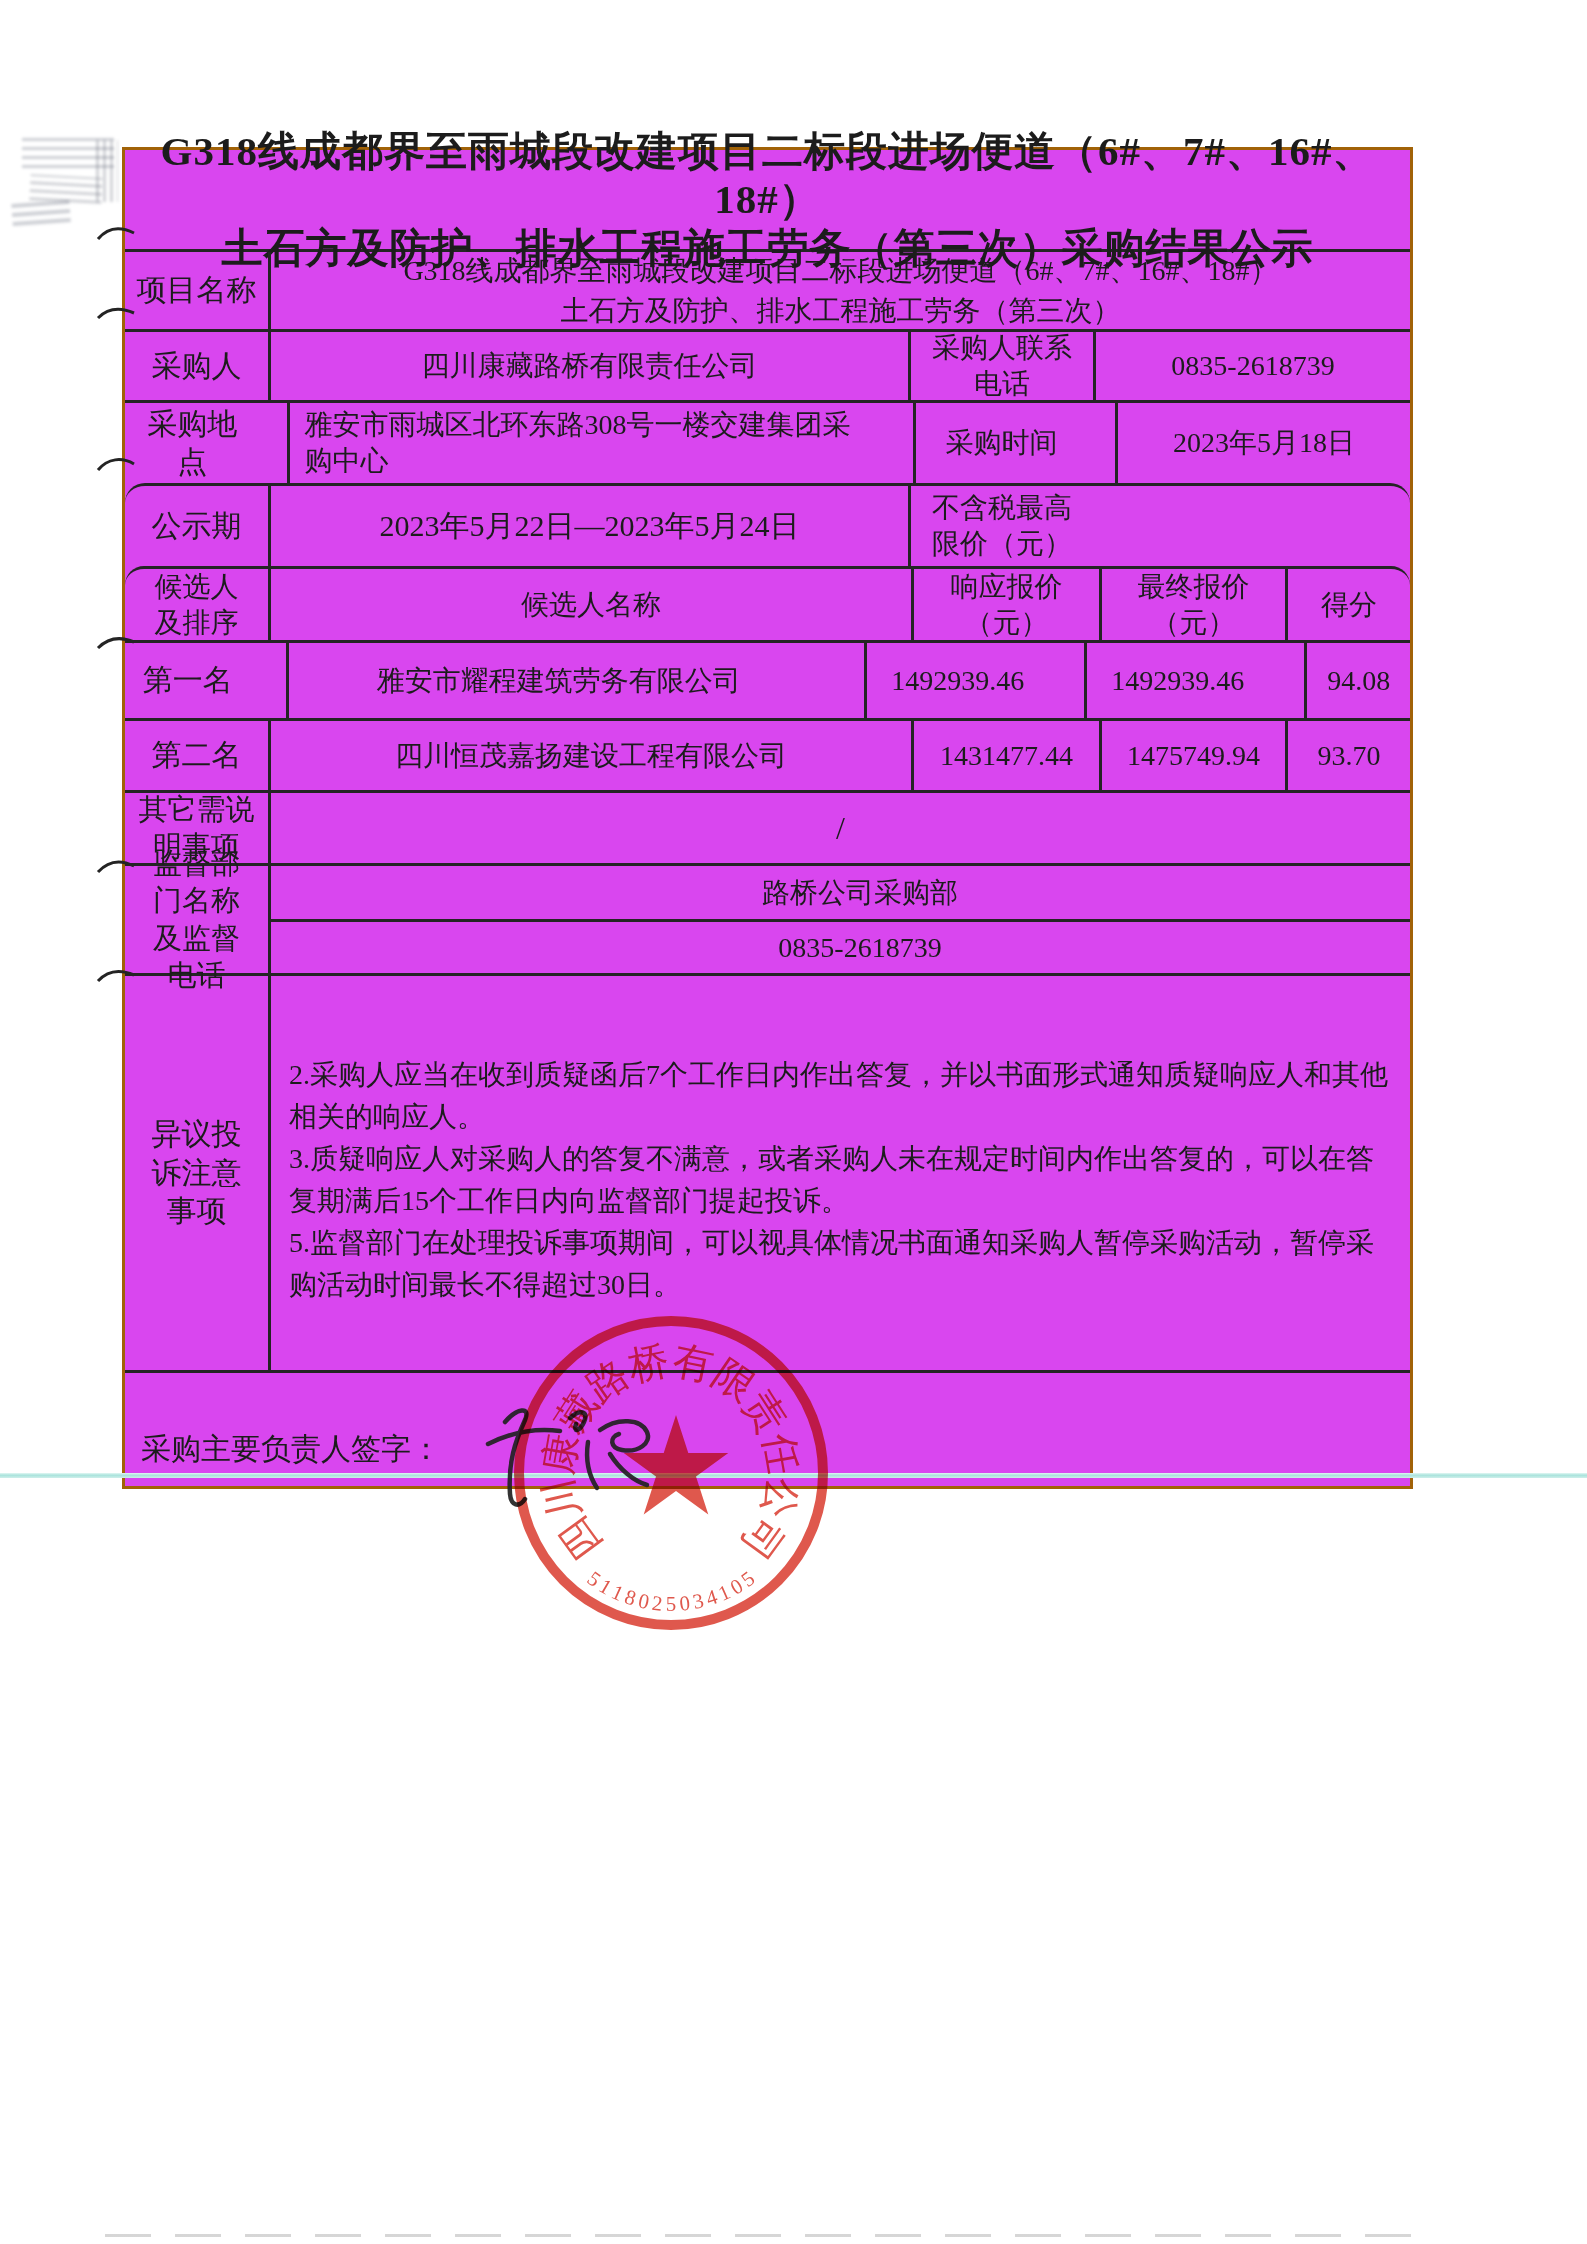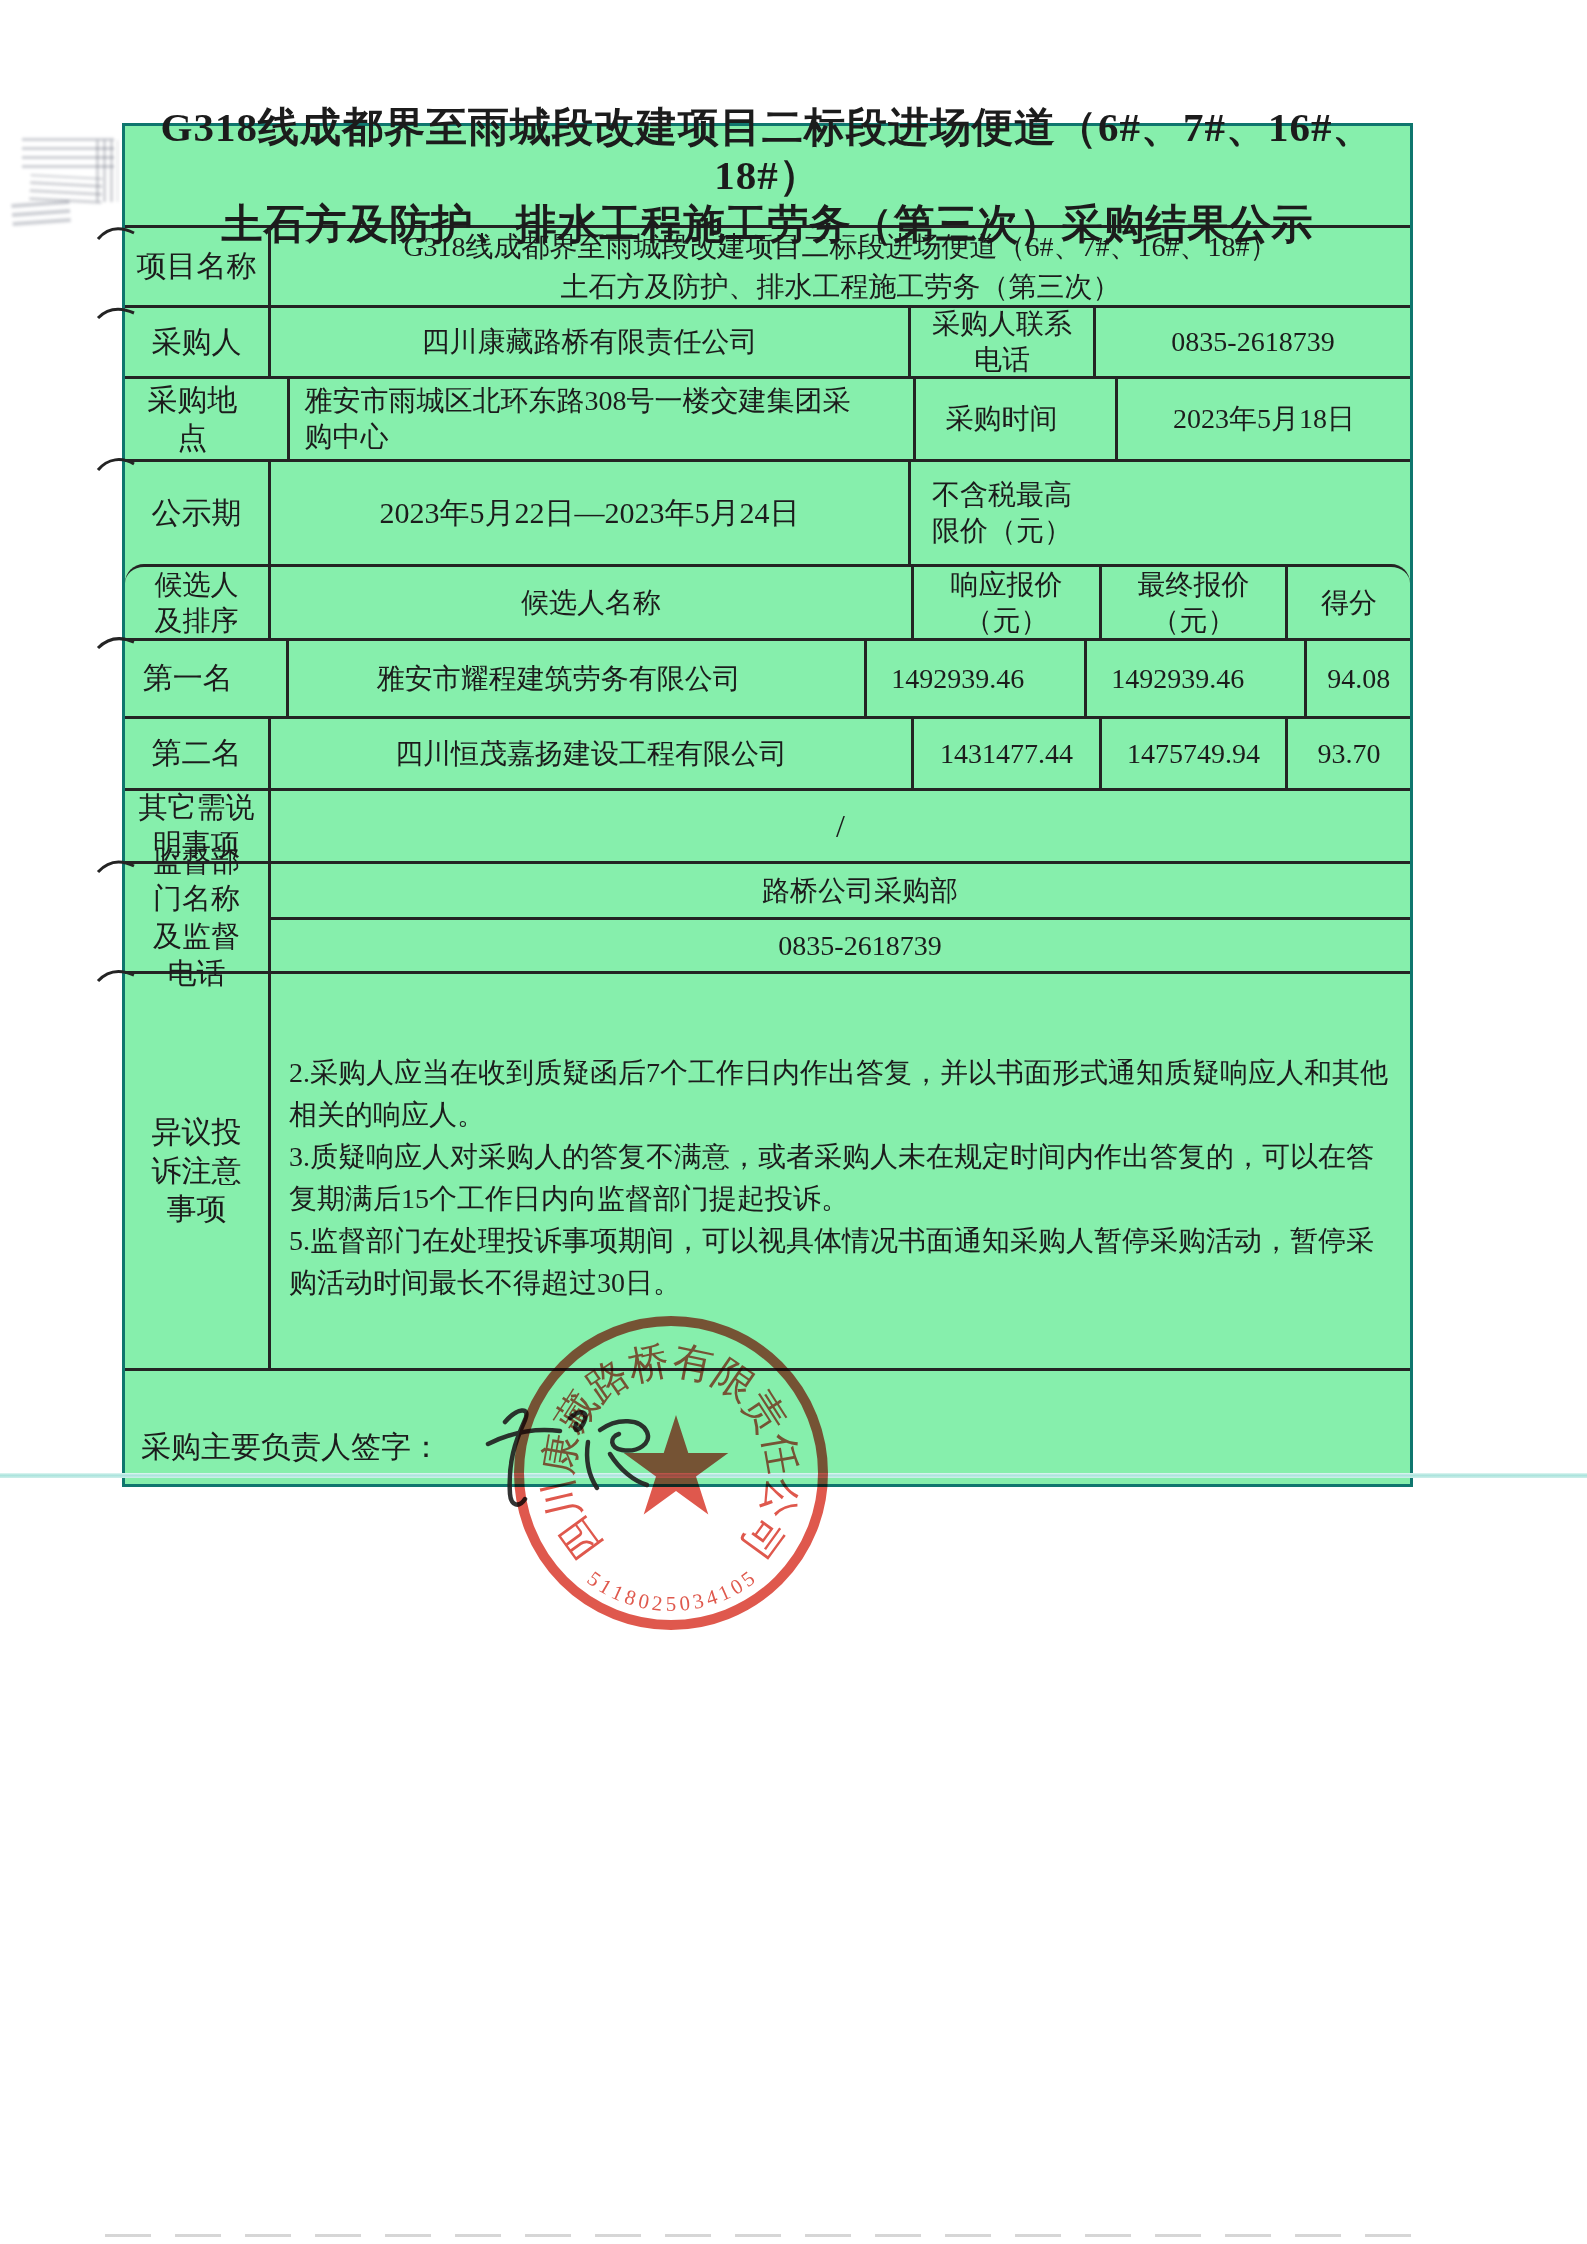--- a/index.html
+++ b/index.html
@@ -4,23 +4,23 @@
 <style>
   html,body { margin:0; padding:0; background:#888; }
   .page {
     position:relative; width:1587px; height:2244px; margin:0 auto;
     background:#ffffff; overflow:hidden;
     font-family:"Liberation Serif","DejaVu Serif",serif;
     color:#1c1c1c;
   }
   
   .doc-table {
-    position:absolute; left:122px; top:123px; width:1285px;
-    border:3px solid #0f766e; box-sizing:content-box;
-    background:#86efac;
+    position:absolute; left:122px; top:147px; width:1285px;
+    border:3px solid #a16207; box-sizing:content-box;
+    background:#d946ef;
   }
   .t-row { display:flex; box-sizing:border-box; border-top:3px solid #242424; }
   .t-row.first { border-top:none; }
   .cell {
     box-sizing:border-box; border-left:3px solid #242424;
     display:flex; flex-direction:column; align-items:center; justify-content:center;
     text-align:center; line-height:1.28; font-size:28px;
   }
   .cell.nol { border-left:none; }
   .lab { width:143px; font-size:30px; padding:0 10px; }
@@ -119,21 +119,21 @@
       <div class="cell v2">0835-2618739</div>
     </div>
 
     <div class="t-row" style="height:83px;gap:28px;">
       <div class="cell nol lab">采购地点</div>
       <div class="cell v1 left-align" style="justify-content:center;">雅安市雨城区北环东路308号一楼交建集团采购中心</div>
       <div class="cell l2">采购时间</div>
       <div class="cell v2">2023年5月18日</div>
     </div>
 
-    <div class="t-row" style="height:105px;">
+    <div class="t-row" style="height:83px;border-radius:20px;">
       <div class="cell nol lab">公示期</div>
       <div class="cell v1" style="font-size:30px;">2023年5月22日—2023年5月24日</div>
       <div class="cell l2">不含税最高限价（元）</div>
     </div>
 
     <div class="t-row" style="height:74px;border-radius:19px;">
       <div class="cell nol c-rank" style="font-size:28px;">候选人及排序</div>
       <div class="cell c-name">候选人名称</div>
       <div class="cell c-resp">响应报价（元）</div>
       <div class="cell c-fin">最终报价（元）</div>

